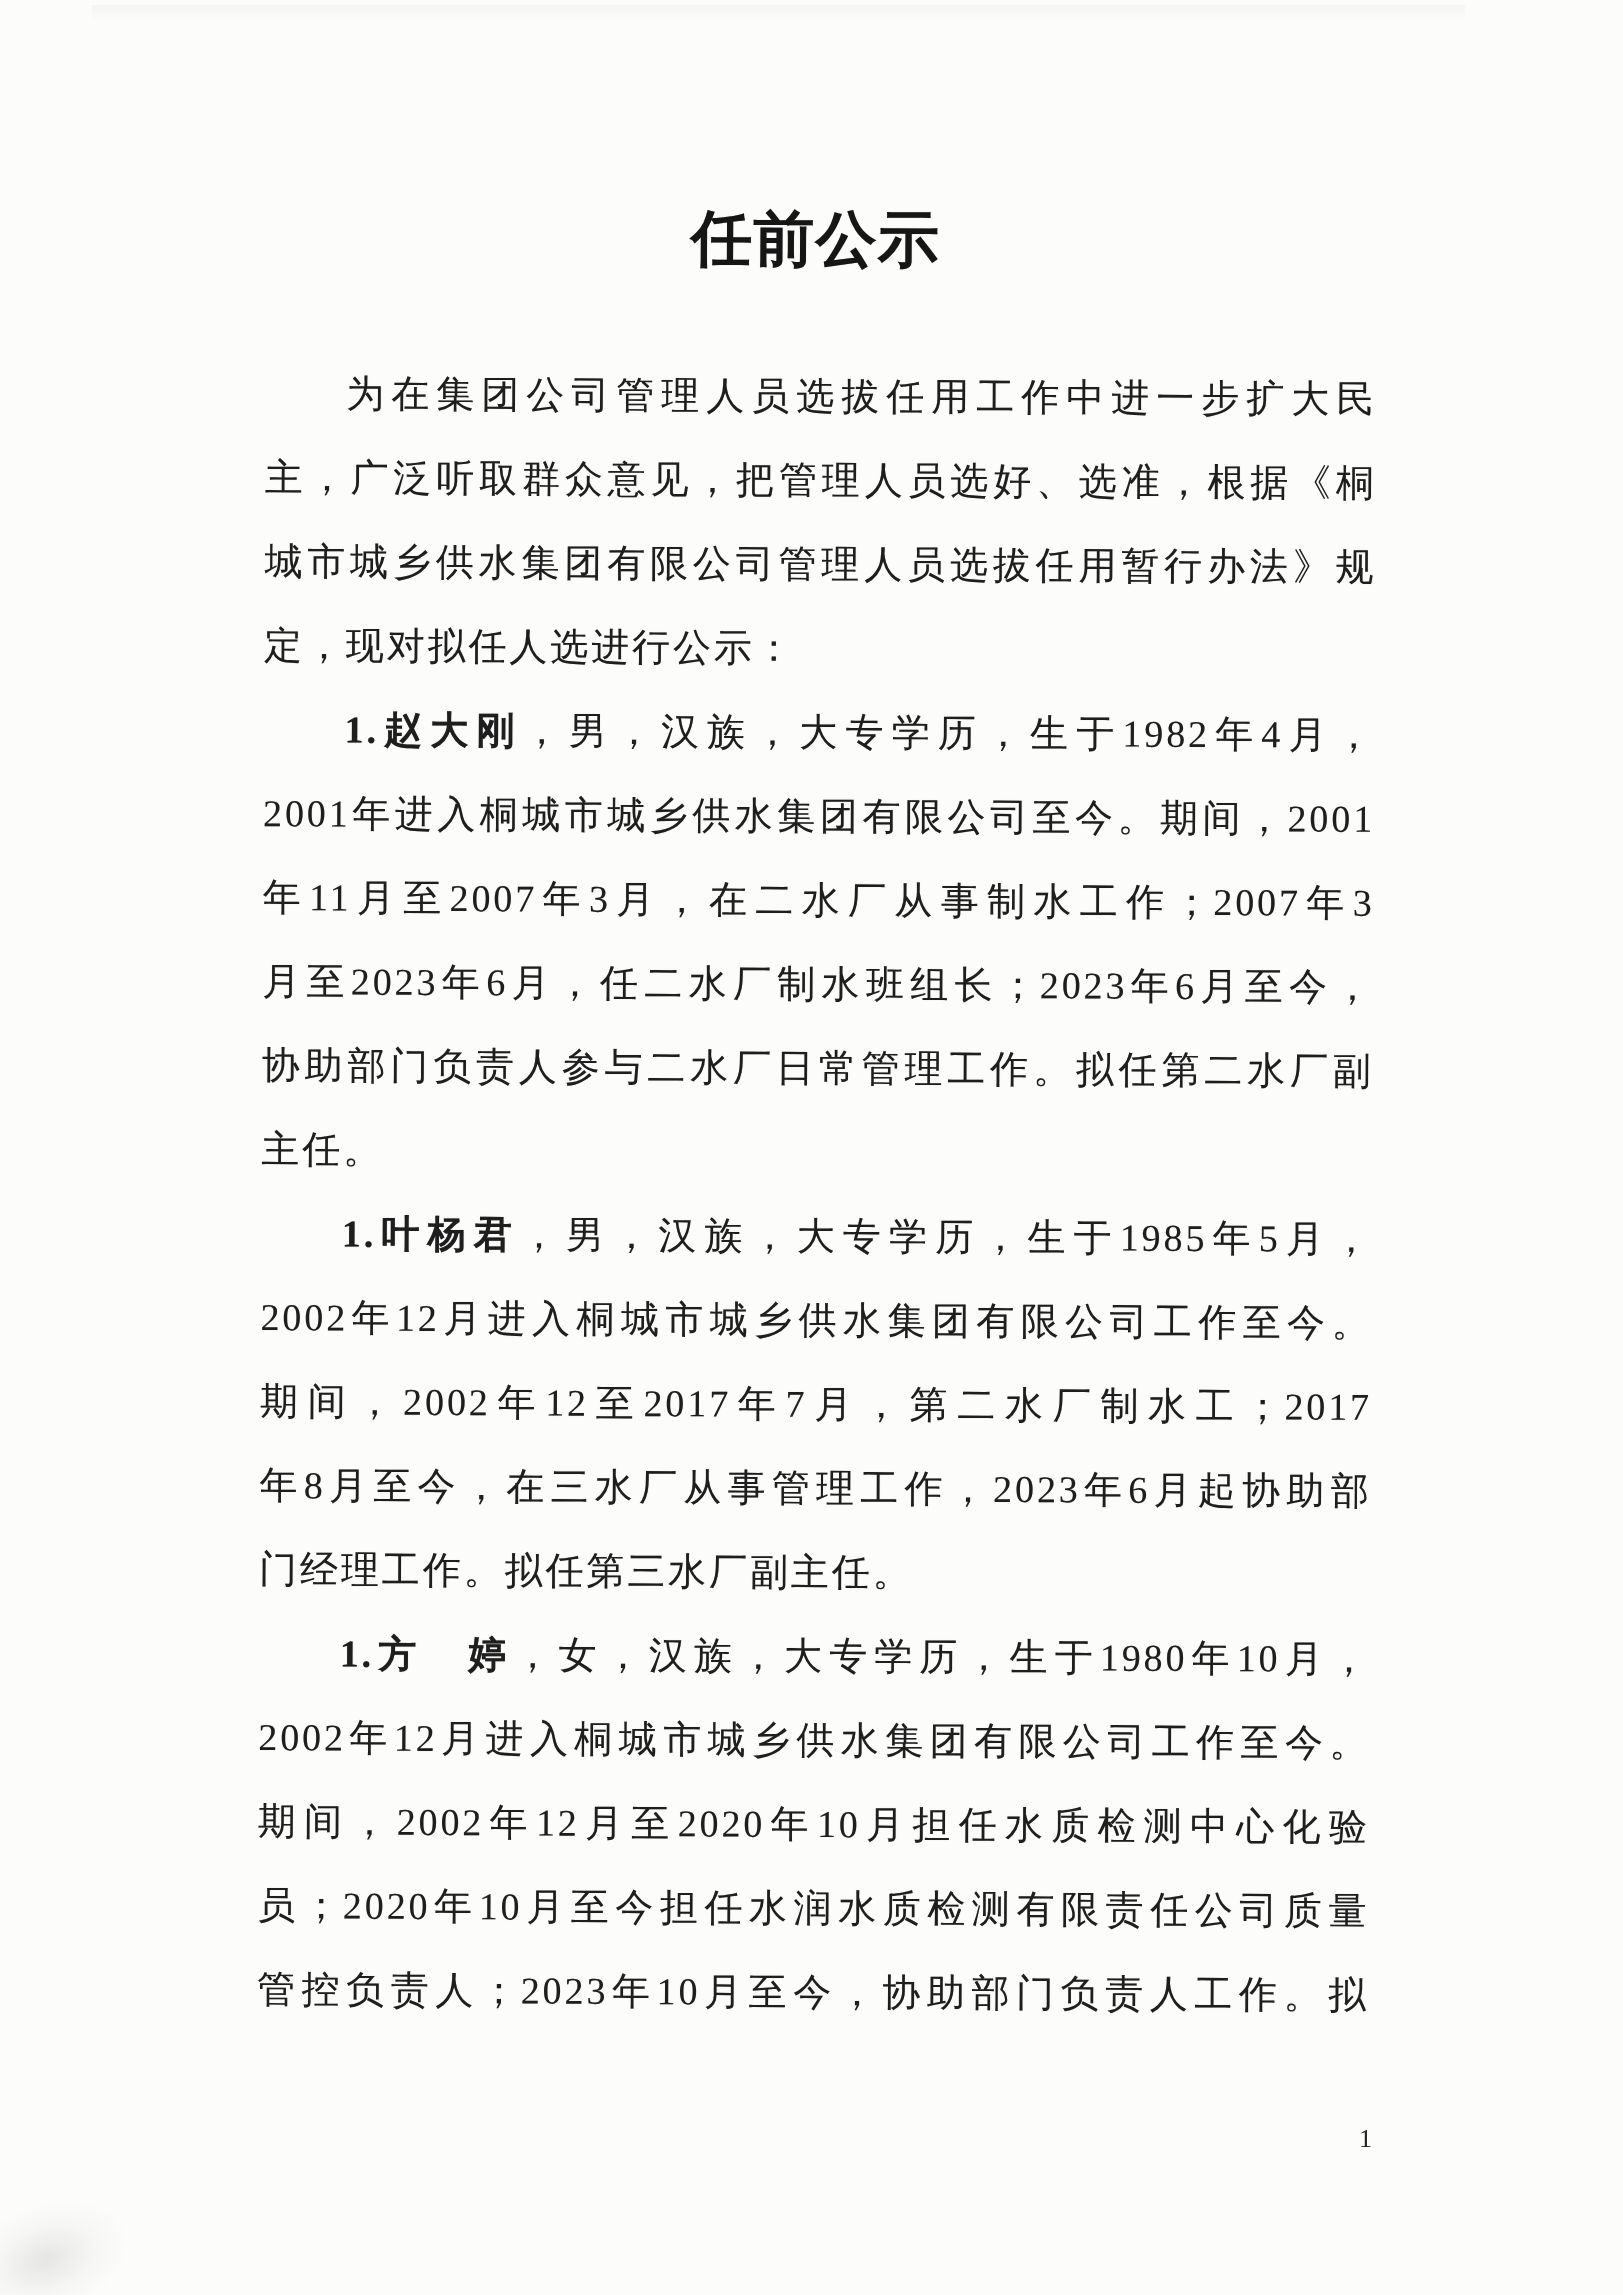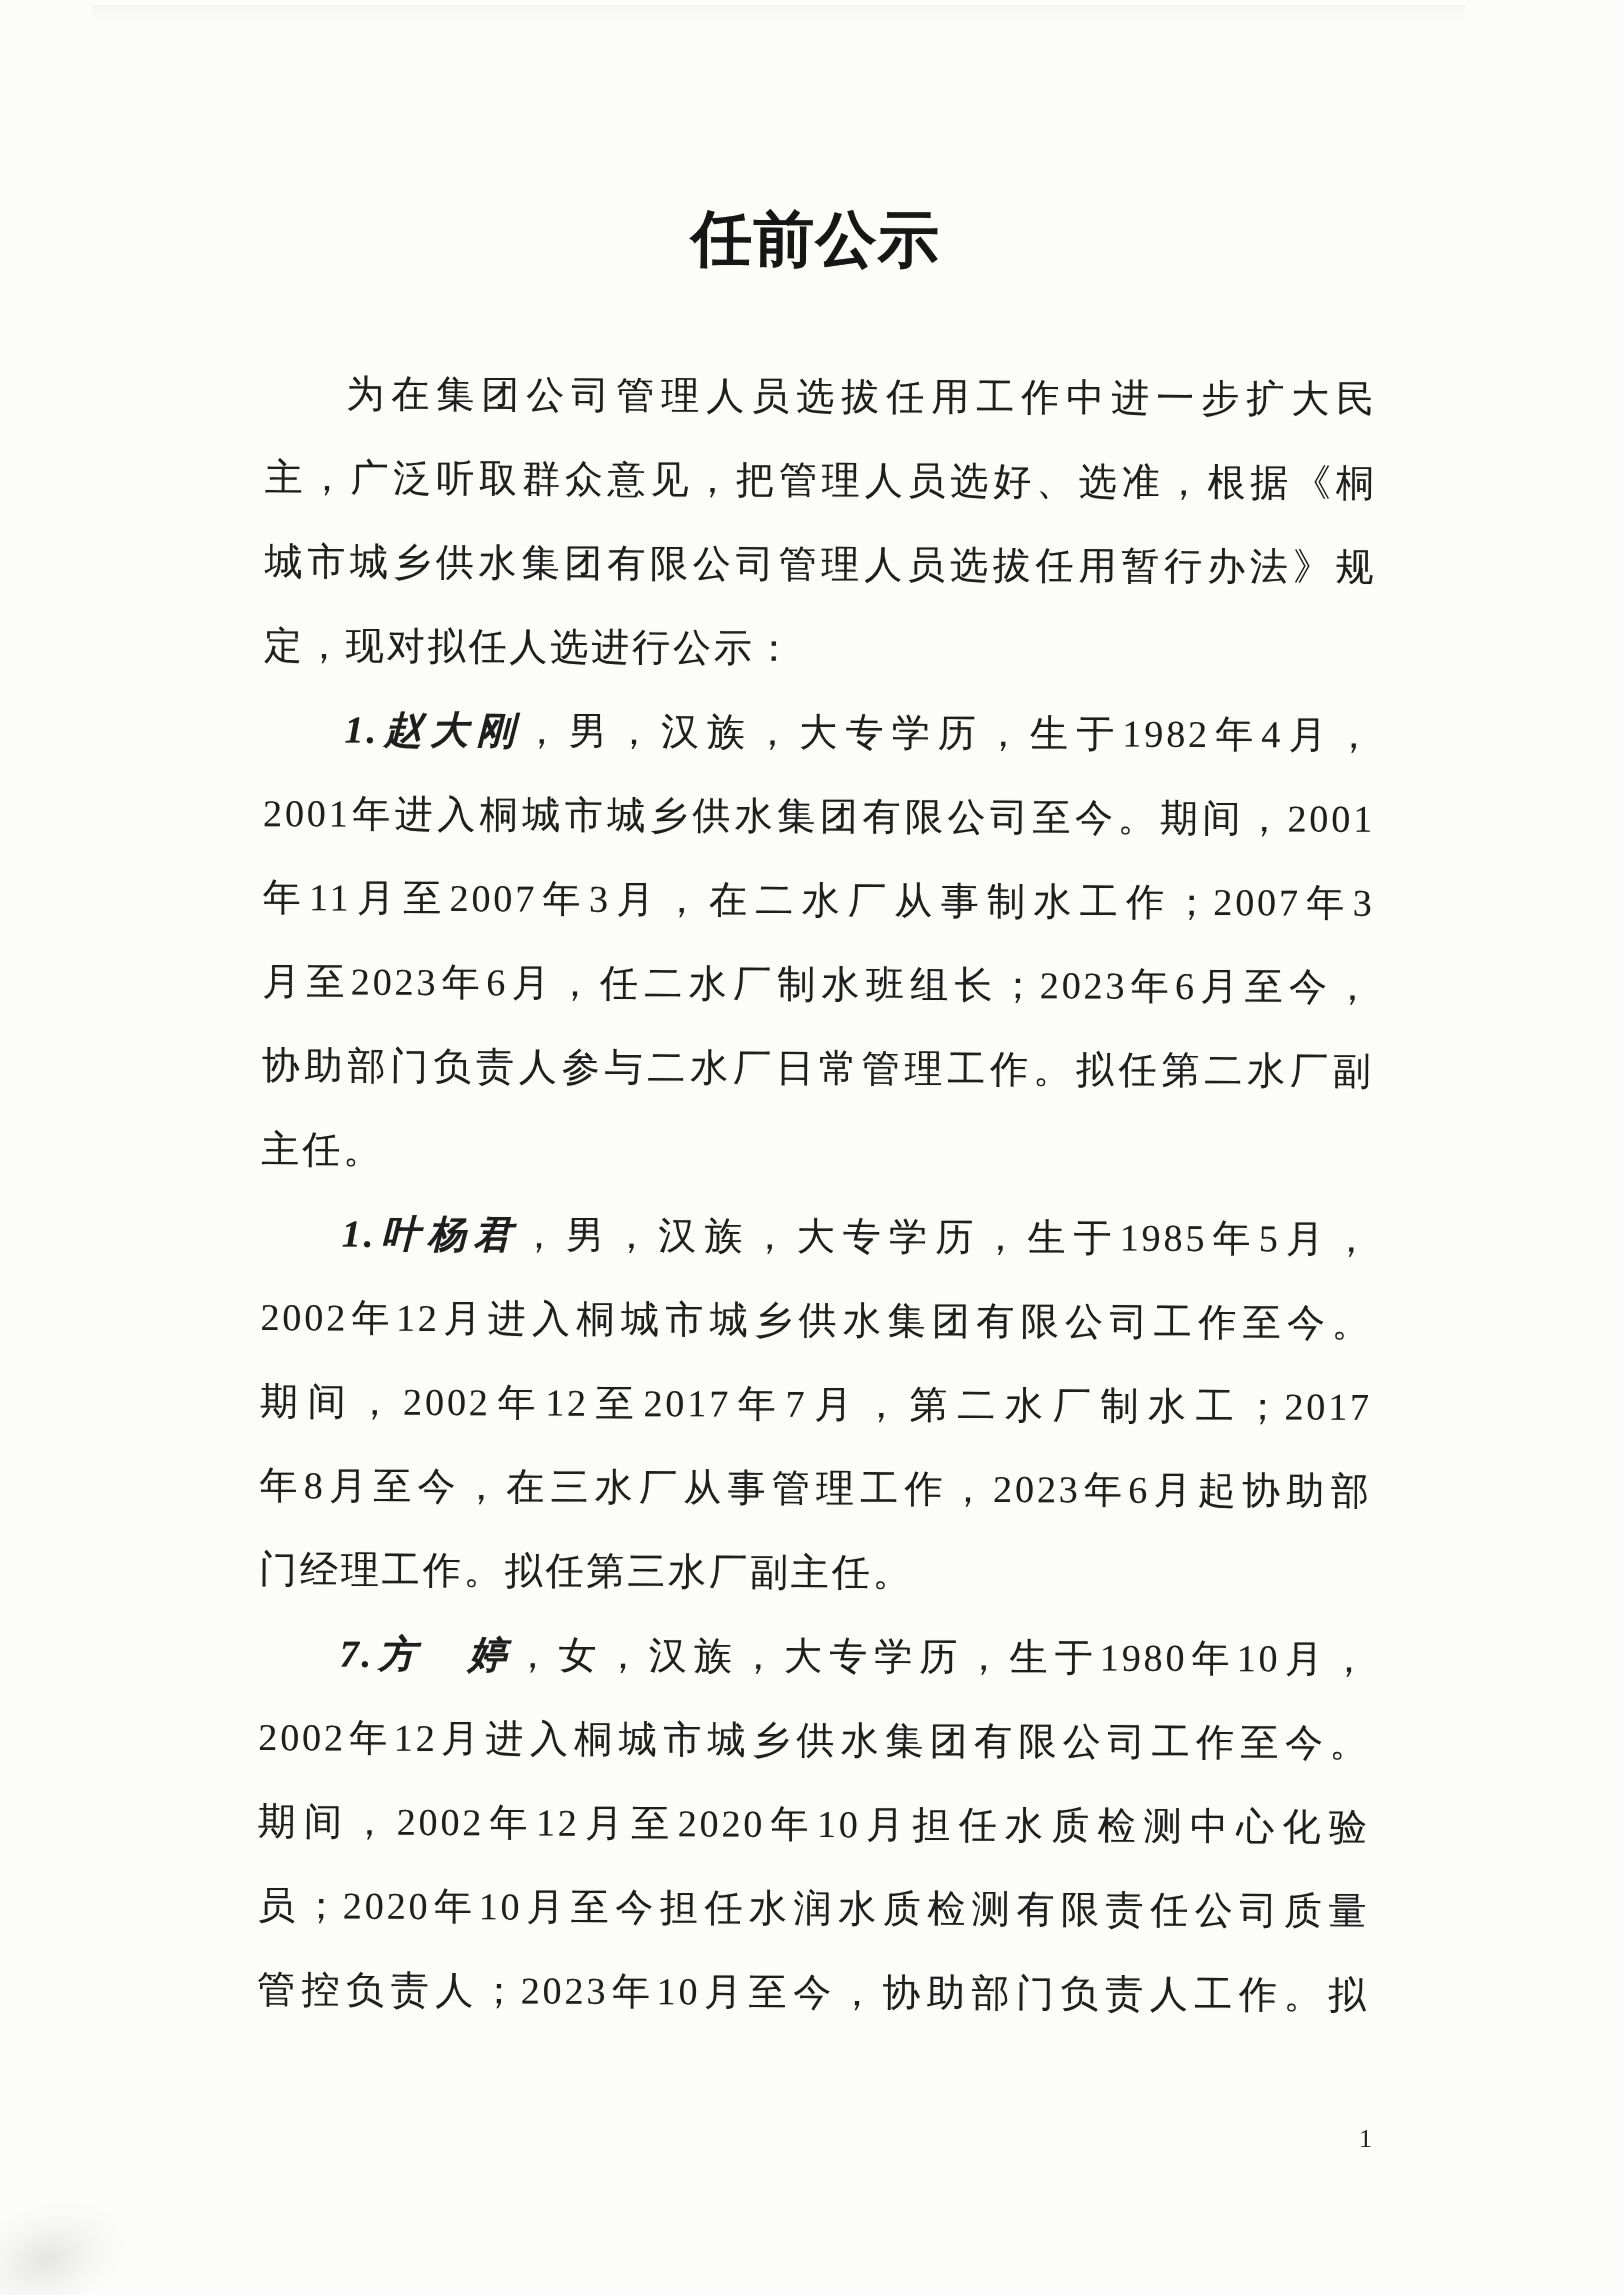--- a/index.html
+++ b/index.html
@@ -40,21 +40,21 @@
     white-space:normal;
     overflow:hidden;
     text-shadow:0 0 0.7px rgba(30,30,30,.35);
   }
   .line.just{
     text-align:justify;
     text-align-last:justify;
     text-justify:inter-character;
   }
   .line.indent{ text-indent:81px; }
-  .run.bold{ font-weight:bold; text-shadow:0 0 0.7px rgba(15,15,15,.55);font-style:italic; }
+  .run.bold{ font-weight:bold; text-shadow:0 0 0.7px rgba(15,15,15,.55); }
   .page-number{
     position:absolute;
     top:2124px;left:1359px;
     font-size:26px;line-height:29px;
     color:#222;
   }
   .smudge-bottom-left{
     position:absolute;
     left:-39px;top:2204px;width:170px;height:111px;
     background:radial-gradient(closest-side,rgba(110,110,110,.16),rgba(140,140,140,.05) 60%,transparent);
@@ -82,21 +82,21 @@
         <div class="line just"><span class="run">2001年进入桐城市城乡供水集团有限公司至今。期间，2001</span></div>
         <div class="line just"><span class="run">年11月至2007年3月，在二水厂从事制水工作；2007年3</span></div>
         <div class="line just"><span class="run">月至2023年6月，任二水厂制水班组长；2023年6月至今，</span></div>
         <div class="line just"><span class="run">协助部门负责人参与二水厂日常管理工作。拟任第二水厂副</span></div>
         <div class="line"><span class="run">主任。</span></div>
         <div class="line indent just"><span class="run bold">1.叶杨君</span><span class="run">，男，汉族，大专学历，生于1985年5月，</span></div>
         <div class="line just"><span class="run">2002年12月进入桐城市城乡供水集团有限公司工作至今。</span></div>
         <div class="line just"><span class="run">期间，2002年12至2017年7月，第二水厂制水工；2017</span></div>
         <div class="line just"><span class="run">年8月至今，在三水厂从事管理工作，2023年6月起协助部</span></div>
         <div class="line"><span class="run">门经理工作。拟任第三水厂副主任。</span></div>
-        <div class="line indent just"><span class="run bold">7.方　婷</span><span class="run">，女，汉族，大专学历，生于1980年10月，</span></div>
+        <div class="line indent just"><span class="run bold">1.方　婷</span><span class="run">，女，汉族，大专学历，生于1980年10月，</span></div>
         <div class="line just"><span class="run">2002年12月进入桐城市城乡供水集团有限公司工作至今。</span></div>
         <div class="line just"><span class="run">期间，2002年12月至2020年10月担任水质检测中心化验</span></div>
         <div class="line just"><span class="run">员；2020年10月至今担任水润水质检测有限责任公司质量</span></div>
         <div class="line just"><span class="run">管控负责人；2023年10月至今，协助部门负责人工作。拟</span></div>
       </div>
   </div>
   <div class="page-number">1</div>
   <div class="smudge-bottom-left"></div>
 </div>
 

